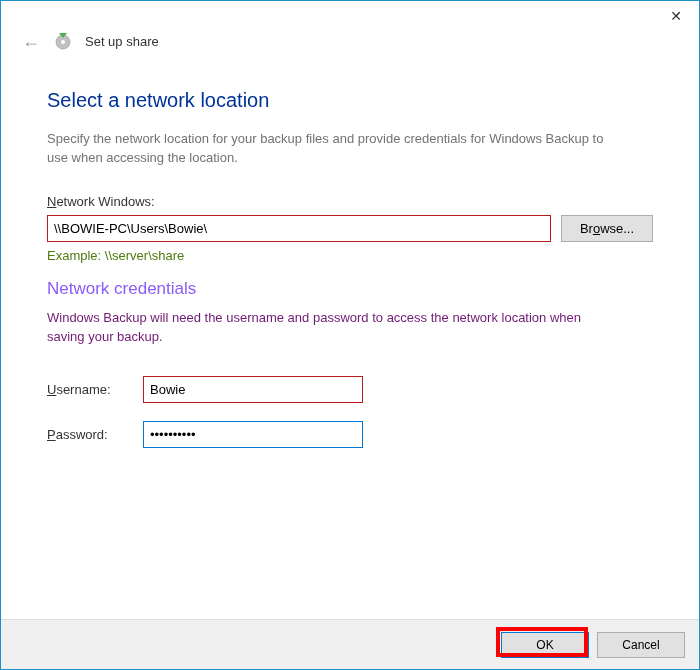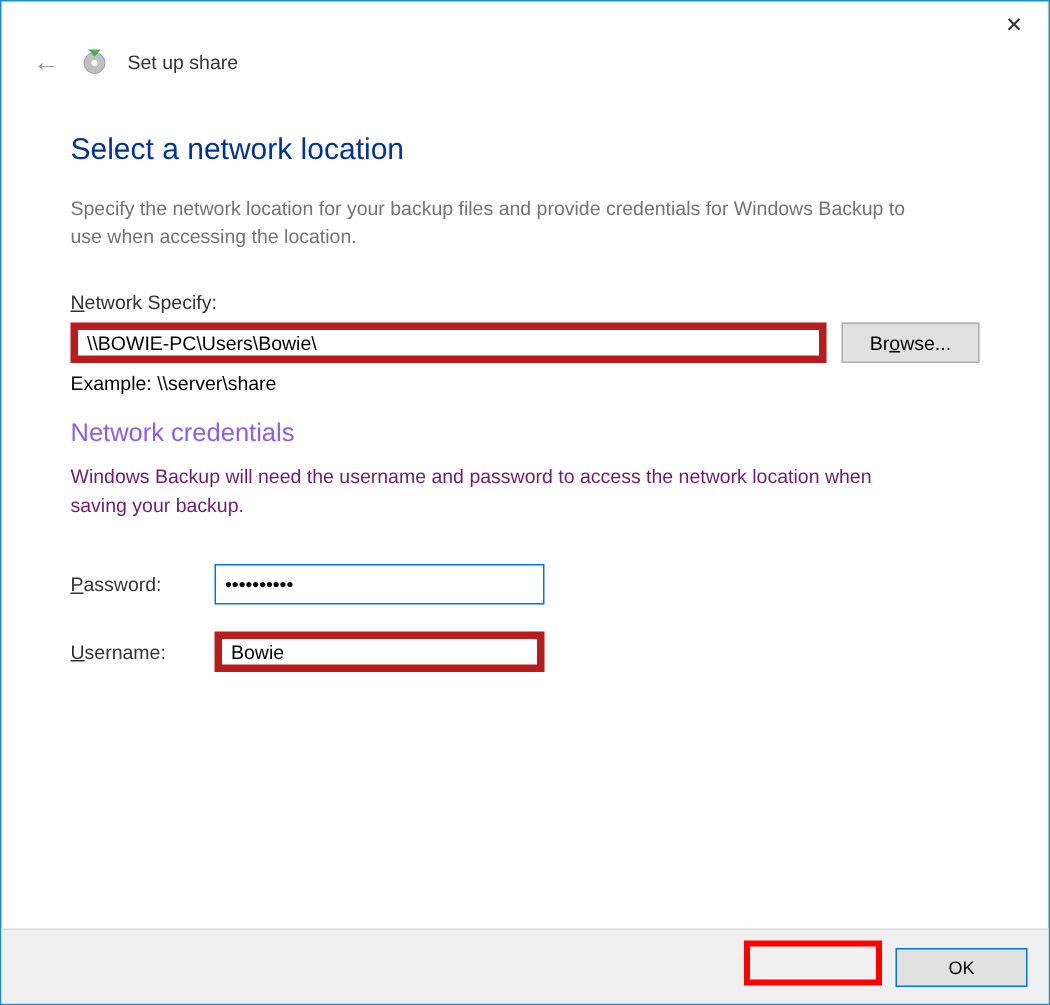--- a/index.html
+++ b/index.html
@@ -94,39 +94,39 @@
   .loc-row {
     display: flex;
     gap: 10px;
     align-items: stretch;
     margin-bottom: 6px;
   }
   .text-input {
     font-family: inherit;
     font-size: 13px;
     padding: 4px 6px;
-    border: 5px solid #b91c1c;
+    border: 1px solid #b91c1c;
     background: #fff;
     height: 27px;
     outline: none;
   }
   .loc-input { flex: 1; min-width: 0; }
   .browse-btn {
     width: 92px;
     height: 27px;
     font-size: 13px;
     font-family: inherit;
     background: #e1e1e1;
     border: 1px solid #adadad;
     cursor: pointer;
   }
   .browse-btn .u { text-decoration: underline; }
   .example {
     font-size: 13px;
-    color: #000000;
+    color: #4d7c0f;
   }
   .section-label {
     font-size: 17px;
     color: #8b5cf6;
     margin-bottom: 10px;
     margin-top: 16px;
   }
   .cred-desc {
     font-size: 13px;
     color: #701a75;
@@ -204,50 +204,51 @@
     </span>
     <span class="app-title">Set up share</span>
   </div>
 
   <div class="content">
     <h1 class="heading">Select a network location</h1>
 
     <div class="body-text">Specify the network location for your backup files and provide credentials for Windows Backup to use when accessing the location.</div>
 
     <label class="label">
-      <span class="underline-accesskey">N</span><span>etwork Specify:</span>
+      <span class="underline-accesskey">N</span><span>etwork Windows:</span>
     </label>
 
     <div class="loc-row">
       <input type="text" class="text-input loc-input" value="\\BOWIE-PC\Users\Bowie\" style="">
       <button class="browse-btn">
         <span>Br</span><span class="u">o</span><span>wse...</span>
       </button>
     </div>
 
     <div class="example">Example: \\server\share</div>
 
     <div class="section-label">Network credentials</div>
 
     <div class="cred-desc">Windows Backup will need the username and password to access the network location when saving your backup.</div>
 
     <div class="cred-row">
       <div class="cred-label">
+        <span class="underline-accesskey">U</span><span>sername:</span>
+      </div>
+      <input type="text" class="text-input cred-input" value="Bowie" style="">
+    </div>
+
+    <div class="cred-row">
+      <div class="cred-label">
         <span class="underline-accesskey">P</span><span>assword:</span>
       </div>
       <input type="text" class="text-input cred-input focused" value="••••••••••" style="">
     </div>
 
-    <div class="cred-row">
-      <div class="cred-label">
-        <span class="underline-accesskey">U</span><span>sername:</span>
-      </div>
-      <input type="text" class="text-input cred-input" value="Bowie" style="">
-    </div>
-
   </div>
 
   <div class="footer">
     <button class="dlg-btn default" id="ok-btn">OK</button>
+    <button class="dlg-btn">Cancel</button>
   </div>
 
   <div class="ok-highlight-box" id="ok-highlight" style="left: 495px; top: 625.5px; width: 92px; height: 30px;"></div>
 </div>
 
 </body></html>

